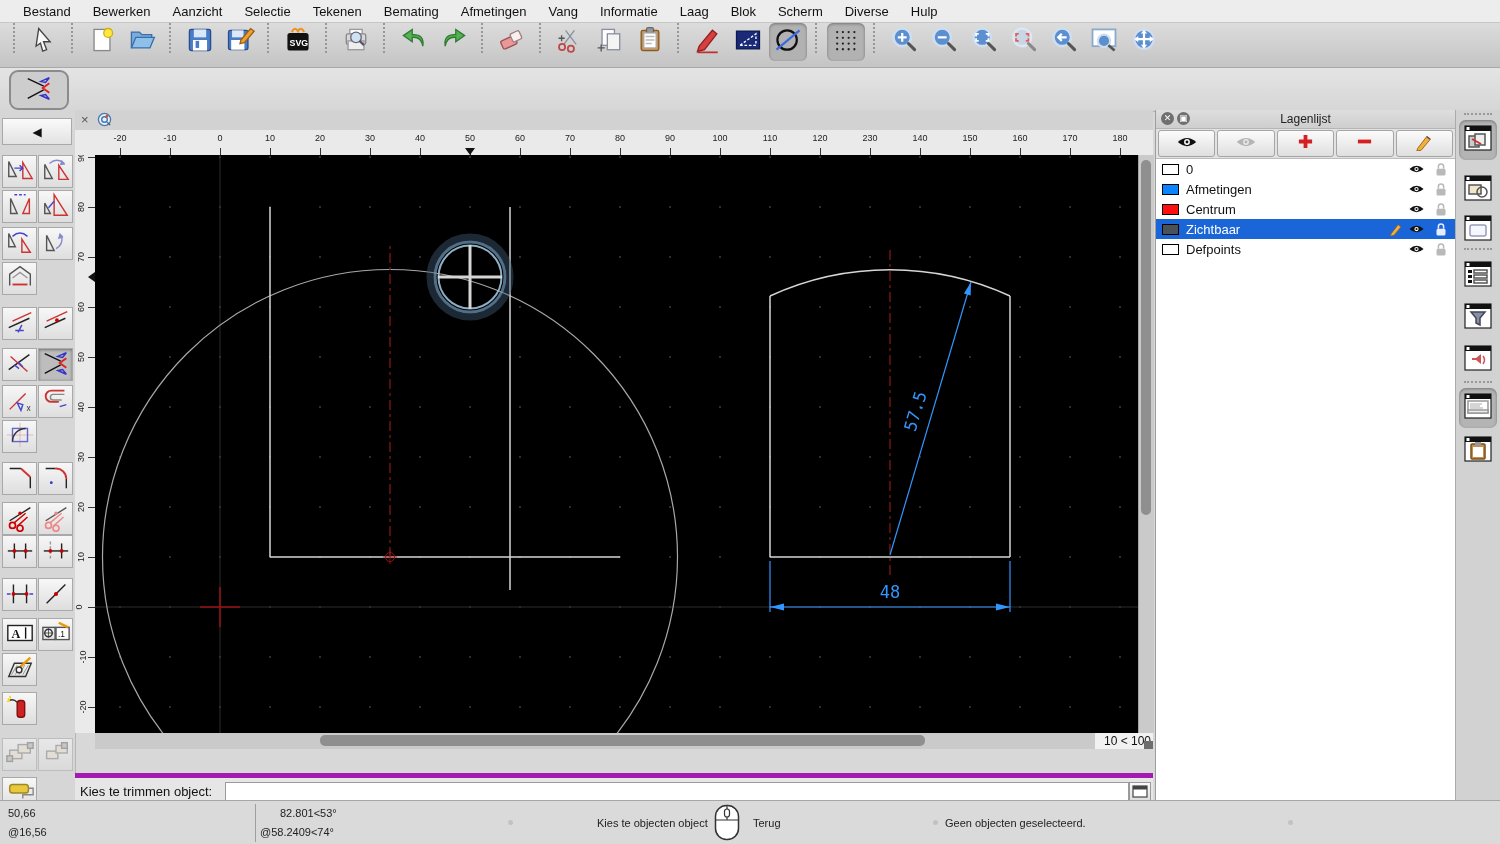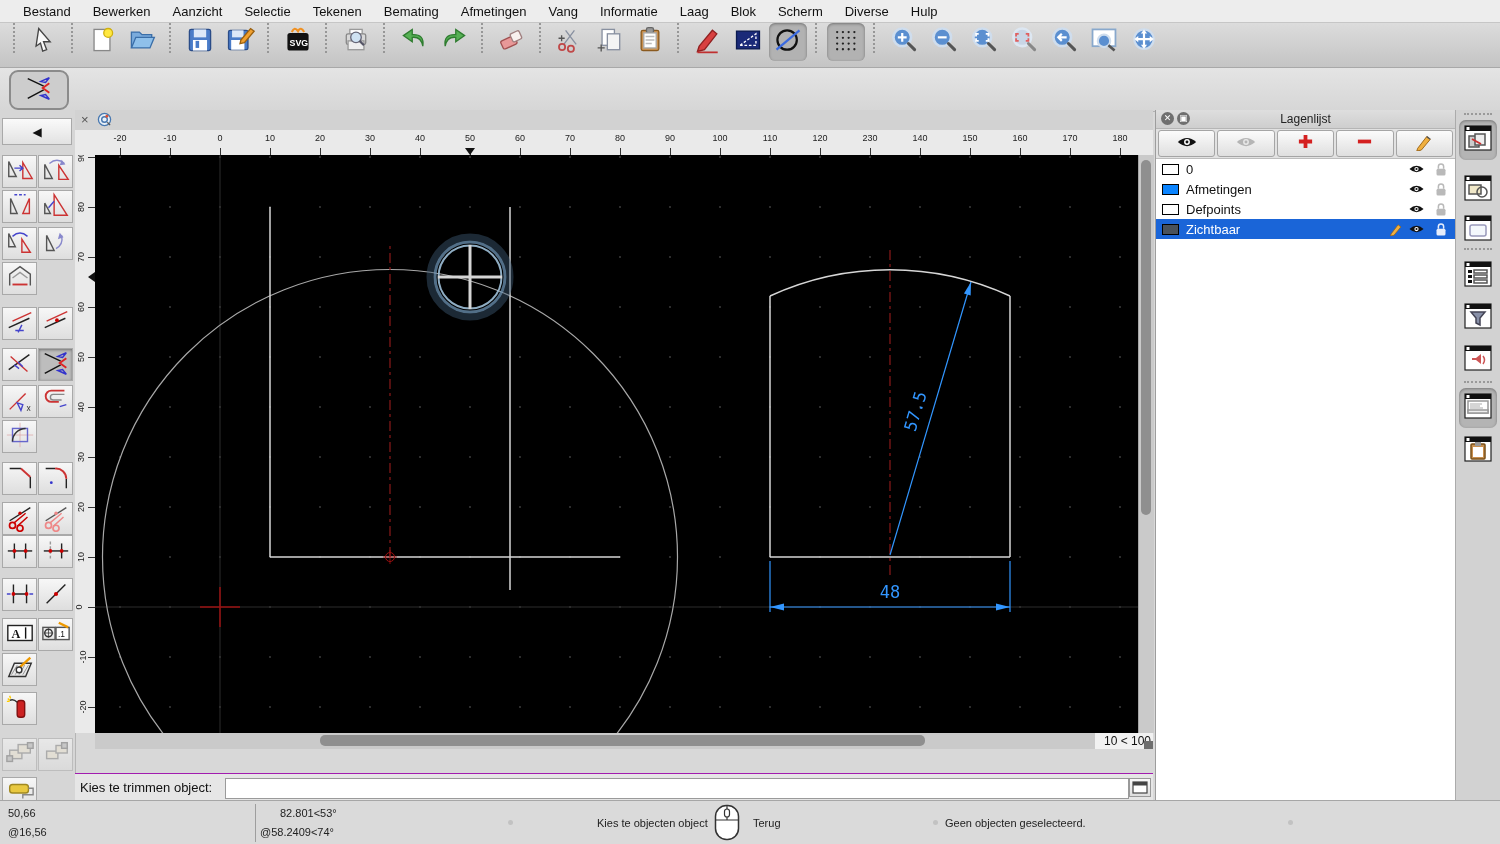--- a/index.html
+++ b/index.html
@@ -39,21 +39,21 @@
   .vthumb{position:absolute;left:2px;top:5px;width:10px;height:355px;background:#8f8f8f;border-radius:5px;}
   .hscroll{position:absolute;left:95px;top:623px;width:1000px;height:16px;background:#cacaca;}
   .hthumb{position:absolute;left:225px;top:2px;width:605px;height:11px;background:#8f8f8f;border-radius:5px;}
   .zoomlabel{position:absolute;left:1095px;top:623px;width:56px;height:16px;background:#f1f1f1;font-size:12px;color:#111;text-align:right;line-height:16px;padding-right:2px;}
   .corner{position:absolute;left:1144px;top:631px;width:9px;height:8px;background:#6e6e6e;}
   .cmdhistory{position:absolute;left:75px;top:639px;width:1078px;height:24px;background:#fff;border-top:1px solid #aaa;font-size:13px;line-height:24px;}
   .cmdprefix{color:#2121cc;font-style:italic;margin-left:5px;}
   .cmdval{color:#2121cc;margin-left:5px;}
   .chscroll{position:absolute;right:1px;top:1px;width:9px;height:22px;background:#e4e4e4;border:1px solid #bbb;box-sizing:border-box;}
   .chthumb{position:absolute;left:1px;top:1px;width:5px;height:12px;background:#b5b5b5;}
-  .cmdrow{position:absolute;left:75px;top:663px;width:1078px;height:27px;background:#e6e6e6;border-top:1px solid #a21caf;}
+  .cmdrow{position:absolute;left:75px;top:663px;width:1078px;height:27px;background:#e6e6e6;border-top:5px solid #a21caf;}
   .cmdlabel{position:absolute;left:5px;top:6px;font-size:13px;color:#111;}
   .cmdinput{position:absolute;left:150px;top:4px;width:898px;height:17px;border:1px solid #9a9a9a;background:#fff;font-size:12px;font-family:"Liberation Sans",sans-serif;}
   .cmdbtn{position:absolute;left:1054px;top:4px;width:22px;height:19px;background:linear-gradient(#fafafa,#ddd);border:1px solid #999;box-sizing:border-box;display:flex;align-items:center;justify-content:center;}
   
   .layers{position:absolute;left:1155px;top:0;width:300px;height:690px;background:#fff;border-left:1px solid #9d9d9d;box-sizing:border-box;}
   .ltitle{position:relative;height:18px;background:linear-gradient(#dedede,#cecece);border-bottom:1px solid #b5b5b5;font-size:12px;color:#222;text-align:center;line-height:18px;}
   .lround{position:absolute;top:2px;width:13px;height:13px;border-radius:7px;background:#6f6f6f;color:#fff;font-size:9px;line-height:13px;text-align:center;}
   .lbtns{display:flex;height:27px;background:#e2e2e2;border-bottom:1px solid #bdbdbd;padding:1px;}
   .lbtn{flex:1;margin:0 1px;background:linear-gradient(#fbfbfb,#dfdfdf);border:1px solid #a5a5a5;border-radius:3px;display:flex;align-items:center;justify-content:center;}
   .lrow{position:relative;height:20px;font-size:13px;color:#111;display:flex;align-items:center;}
@@ -976,22 +976,22 @@
             </svg>
           </span>
           <span class="lico" style="right:8px;">
             <svg width="12" height="15" viewBox="0 0 16 20" fill="none" stroke-width="1.5">
               <rect x="2" y="9" width="12" height="9" rx="2" fill="#b9b9b9" stroke="none"></rect>
               <path d="M4.5 9 V6 a3.5 3.5 0 0 1 7 0 V9" stroke="#b9b9b9" stroke-width="2"></path>
             </svg>
           </span>
         </div>
         <div class="lrow">
-          <span class="lsw" style="background:#ffffff"></span>
-          <span>Defpoints</span>
+          <span class="lsw" style="background:#ff1010"></span>
+          <span>Centrum</span>
           <span class="lico" style="right:30px;">
             <svg width="17" height="10" viewBox="0 0 24 14" fill="none" stroke-width="1.5">
               <path d="M2 7 Q12 -2 22 7 Q12 16 2 7 Z" fill="#111" stroke="none"></path>
               <circle cx="12" cy="7" r="3" fill="#fff" stroke="none"></circle>
               <circle cx="12" cy="7" r="1.5" fill="#111" stroke="none"></circle>
             </svg>
           </span>
           <span class="lico" style="right:8px;">
             <svg width="12" height="15" viewBox="0 0 16 20" fill="none" stroke-width="1.5">
               <rect x="2" y="9" width="12" height="9" rx="2" fill="#b9b9b9" stroke="none"></rect>
@@ -1014,20 +1014,37 @@
               <circle cx="12" cy="7" r="1.5" fill="#111" stroke="none"></circle>
             </svg>
           </span>
           <span class="lico" style="right:8px;">
             <svg width="12" height="15" viewBox="0 0 16 20" fill="none" stroke-width="1.5">
               <rect x="2" y="9" width="12" height="9" rx="2" fill="#e7eefb" stroke="none"></rect>
               <path d="M4.5 9 V6 a3.5 3.5 0 0 1 7 0 V9" stroke="#e7eefb" stroke-width="2"></path>
             </svg>
           </span>
         </div>
+        <div class="lrow">
+          <span class="lsw" style="background:#ffffff"></span>
+          <span>Defpoints</span>
+          <span class="lico" style="right:30px;">
+            <svg width="17" height="10" viewBox="0 0 24 14" fill="none" stroke-width="1.5">
+              <path d="M2 7 Q12 -2 22 7 Q12 16 2 7 Z" fill="#111" stroke="none"></path>
+              <circle cx="12" cy="7" r="3" fill="#fff" stroke="none"></circle>
+              <circle cx="12" cy="7" r="1.5" fill="#111" stroke="none"></circle>
+            </svg>
+          </span>
+          <span class="lico" style="right:8px;">
+            <svg width="12" height="15" viewBox="0 0 16 20" fill="none" stroke-width="1.5">
+              <rect x="2" y="9" width="12" height="9" rx="2" fill="#b9b9b9" stroke="none"></rect>
+              <path d="M4.5 9 V6 a3.5 3.5 0 0 1 7 0 V9" stroke="#b9b9b9" stroke-width="2"></path>
+            </svg>
+          </span>
+        </div>
       </div>
   </div>
 
   <div class="dock" id="dock">
       <div class="ddots" style="top: 3px;"></div>
       <div class="ddots" style="top: 138px;"></div>
       <div class="ddots" style="top: 271px;"></div>
       <div class="dbtn active" style="top: 10px;">
         <span><svg width="30" height="30" viewBox="0 0 30 30" fill="none" stroke-width="1.5">
             <rect x="2" y="3" width="26" height="24" fill="#fff" stroke="#222" stroke-width="1.2"></rect>

